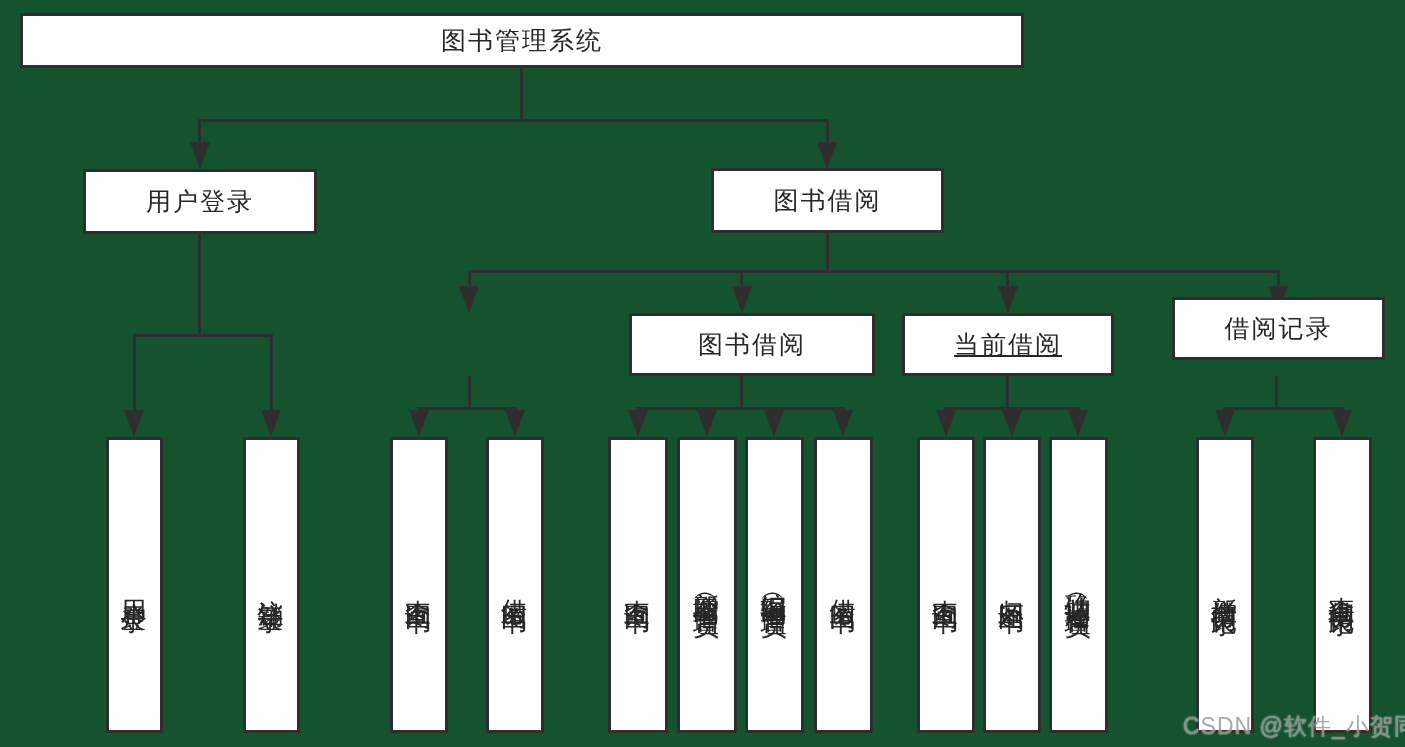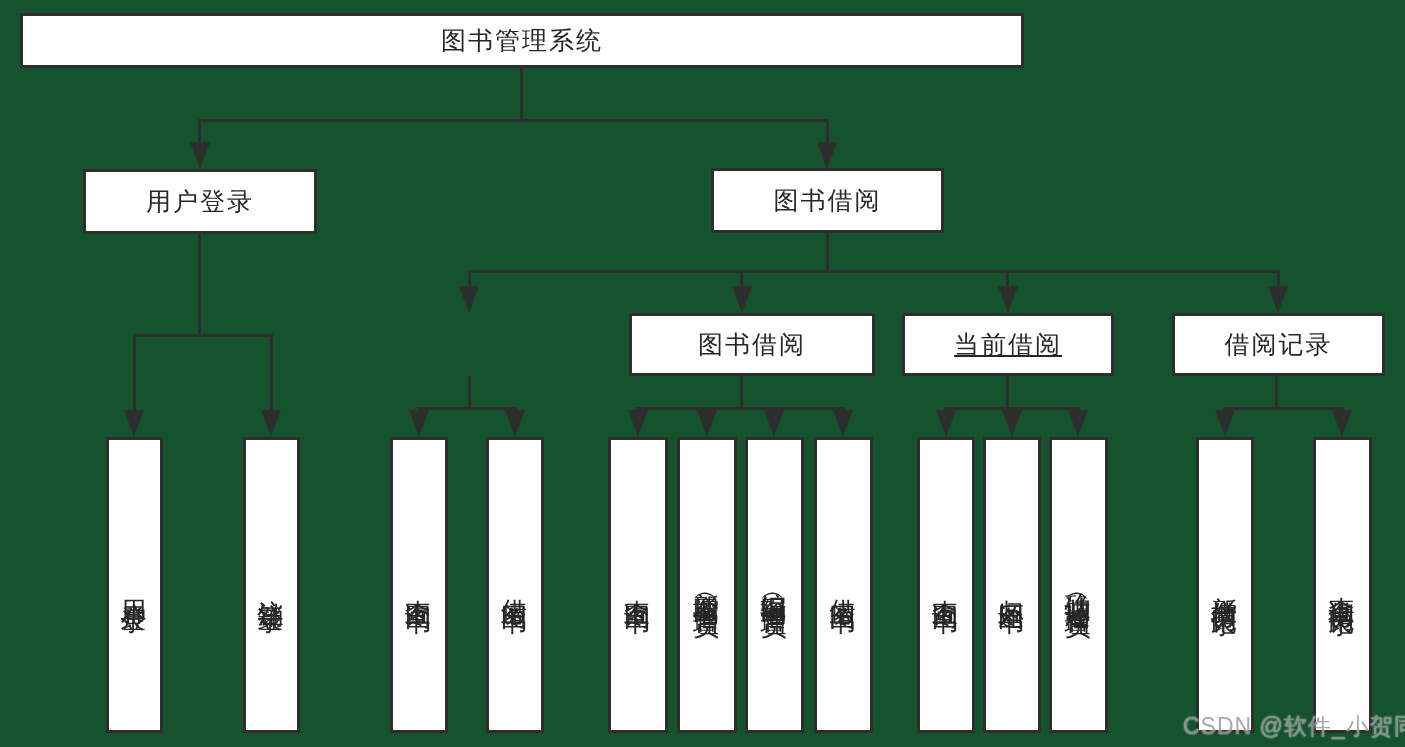--- a/index.html
+++ b/index.html
@@ -101,21 +101,21 @@
   <div class="bx h" style="left:711px; top:168px; width:233px; height:65px;">
     <span>图书借阅</span>
   </div>
 
   <div class="bx h" style="left:629px; top:313px; width:246px; height:63px;text-align:center;">
     <span>图书借阅</span>
   </div>
   <div class="bx h" style="left:902px; top:313px; width:212px; height:63px;text-decoration:underline;">
     <span>当前借阅</span>
   </div>
-  <div class="bx h" style="left:1172px; top:313px; width:213px; height:63px;font-family:Liberation Mono, monospace;">
+  <div class="bx h" style="left:1172px; top:297px; width:213px; height:63px;font-family:Liberation Mono, monospace;">
     <span>借阅记录</span>
   </div>
 
   <div class="bx v" style="left:106px; top:437px; width:57px; height:296px;">
     <span>用户登录</span>
   </div>
   <div class="bx v" style="left:243px; top:437px; width:57px; height:296px;">
     <span>注销登录</span>
   </div>
 

